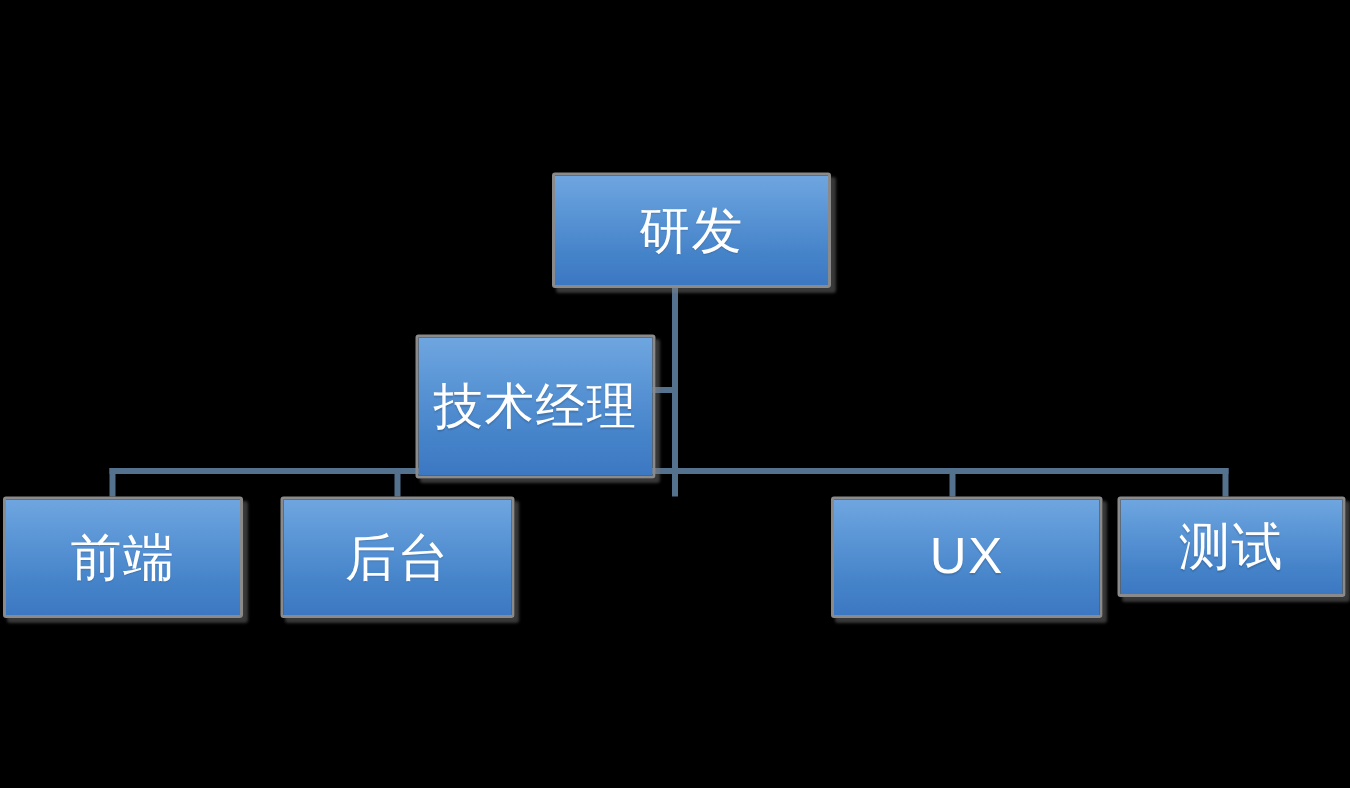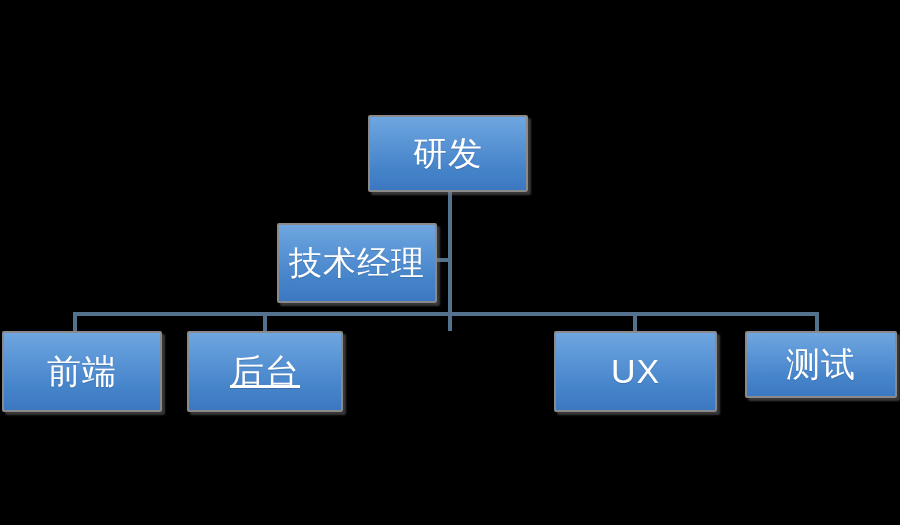--- a/index.html
+++ b/index.html
@@ -44,38 +44,38 @@
 <div class="canvas">
 
   <div class="connector" style="left:448px; top:190px; width:4px; height:141px;"></div>
   <div class="connector" style="left:435px; top:258px; width:15px; height:4px;"></div>
   <div class="connector" style="left:73px; top:312px; width:746px; height:4px;"></div>
   <div class="connector" style="left:73px; top:312px; width:4px; height:19px;"></div>
   <div class="connector" style="left:263px; top:312px; width:4px; height:19px;"></div>
   <div class="connector" style="left:633px; top:312px; width:4px; height:19px;"></div>
   <div class="connector" style="left:815px; top:312px; width:4px; height:19px;"></div>
 
-  <div class="node" style="left:368px; top:115px; width:160px; height:77px;">
+  <div class="node" style="left:368px; top:115px; width:186px; height:77px;">
     <span class="label">研发</span>
   </div>
 
-  <div class="node" style="left:277px; top:223px; width:160px; height:80px; font-size:33px;">
+  <div class="node" style="left:277px; top:223px; width:160px; height:96px; font-size:33px;">
     <span class="label">技术经理</span>
   </div>
 
   <div class="node" style="left:2px; top:331px; width:160px; height:81px;">
     <span class="label">前端</span>
   </div>
 
-  <div class="node" style="left:187px; top:331px; width:156px; height:81px;text-decoration:underline;">
+  <div class="node" style="left:187px; top:331px; width:156px; height:81px;">
     <span class="label">后台</span>
   </div>
 
 
-  <div class="node" style="left:554px; top:331px; width:163px; height:81px;">
+  <div class="node" style="left:554px; top:331px; width:181px; height:81px;">
     <span class="label">UX</span>
   </div>
 
   <div class="node" style="left:745px; top:331px; width:152px; height:67px;">
     <span class="label">测试</span>
   </div>
 
 </div>
 
 </body></html>

